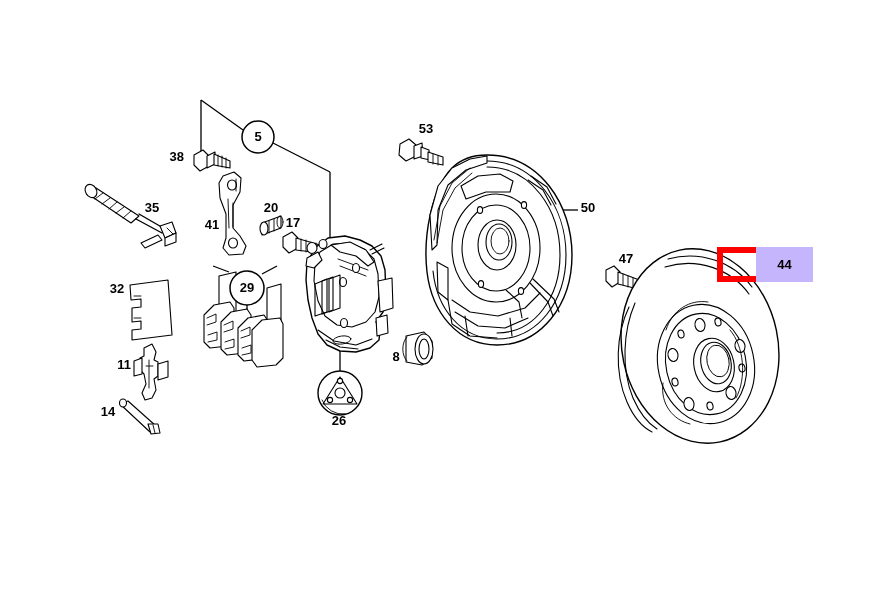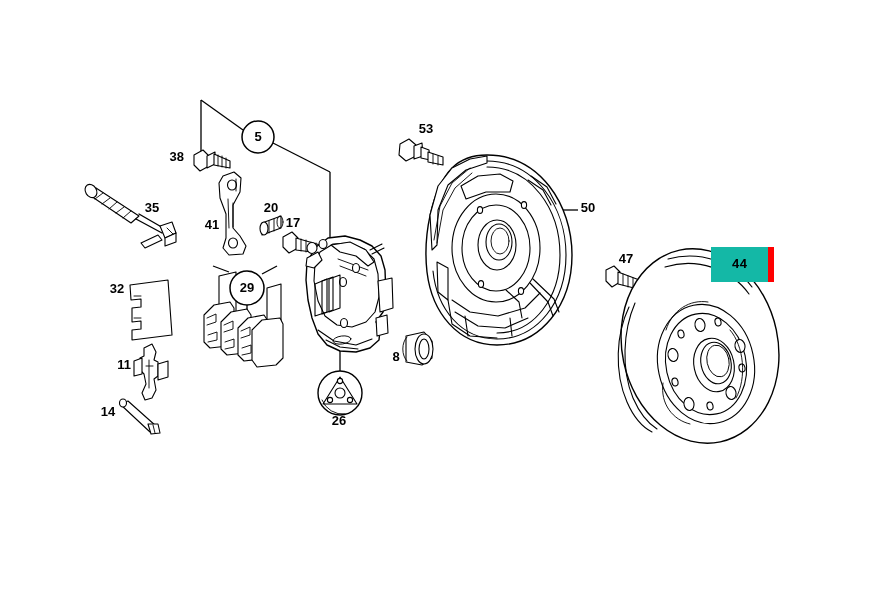--- a/index.html
+++ b/index.html
@@ -410,15 +410,15 @@
     <g>
       <circle class="callout-circle" cx="258" cy="137" r="16"></circle>
       <text class="circle-label" x="258" y="138">5</text>
       <circle class="callout-circle" cx="247" cy="288" r="17"></circle>
       <text class="circle-label" x="247" y="289">29</text>
     </g>
 
   </svg>
 
   <div id="highlight-box" style="left: 717px; top: 247px; width: 57px; height: 35px; border: 6px solid rgb(255, 0, 0);"></div>
-  <div id="highlight-label" style="left: 711px; top: 247px; width: 57px; height: 35px; display: flex; align-items: center; justify-content: center; font-size: 13px; background: #14b8a6; box-sizing: border-box; border: 6px solid transparent; font-family: Liberation Mono, monospace;">44</div>
+  <div id="highlight-label" style="left: 756px; top: 247px; width: 57px; height: 35px; display: flex; align-items: center; justify-content: center; font-size: 13px; background: #c4b5fd; box-sizing: border-box; border: 6px solid transparent;">44</div>
 
 </div>
 
 </body></html>

